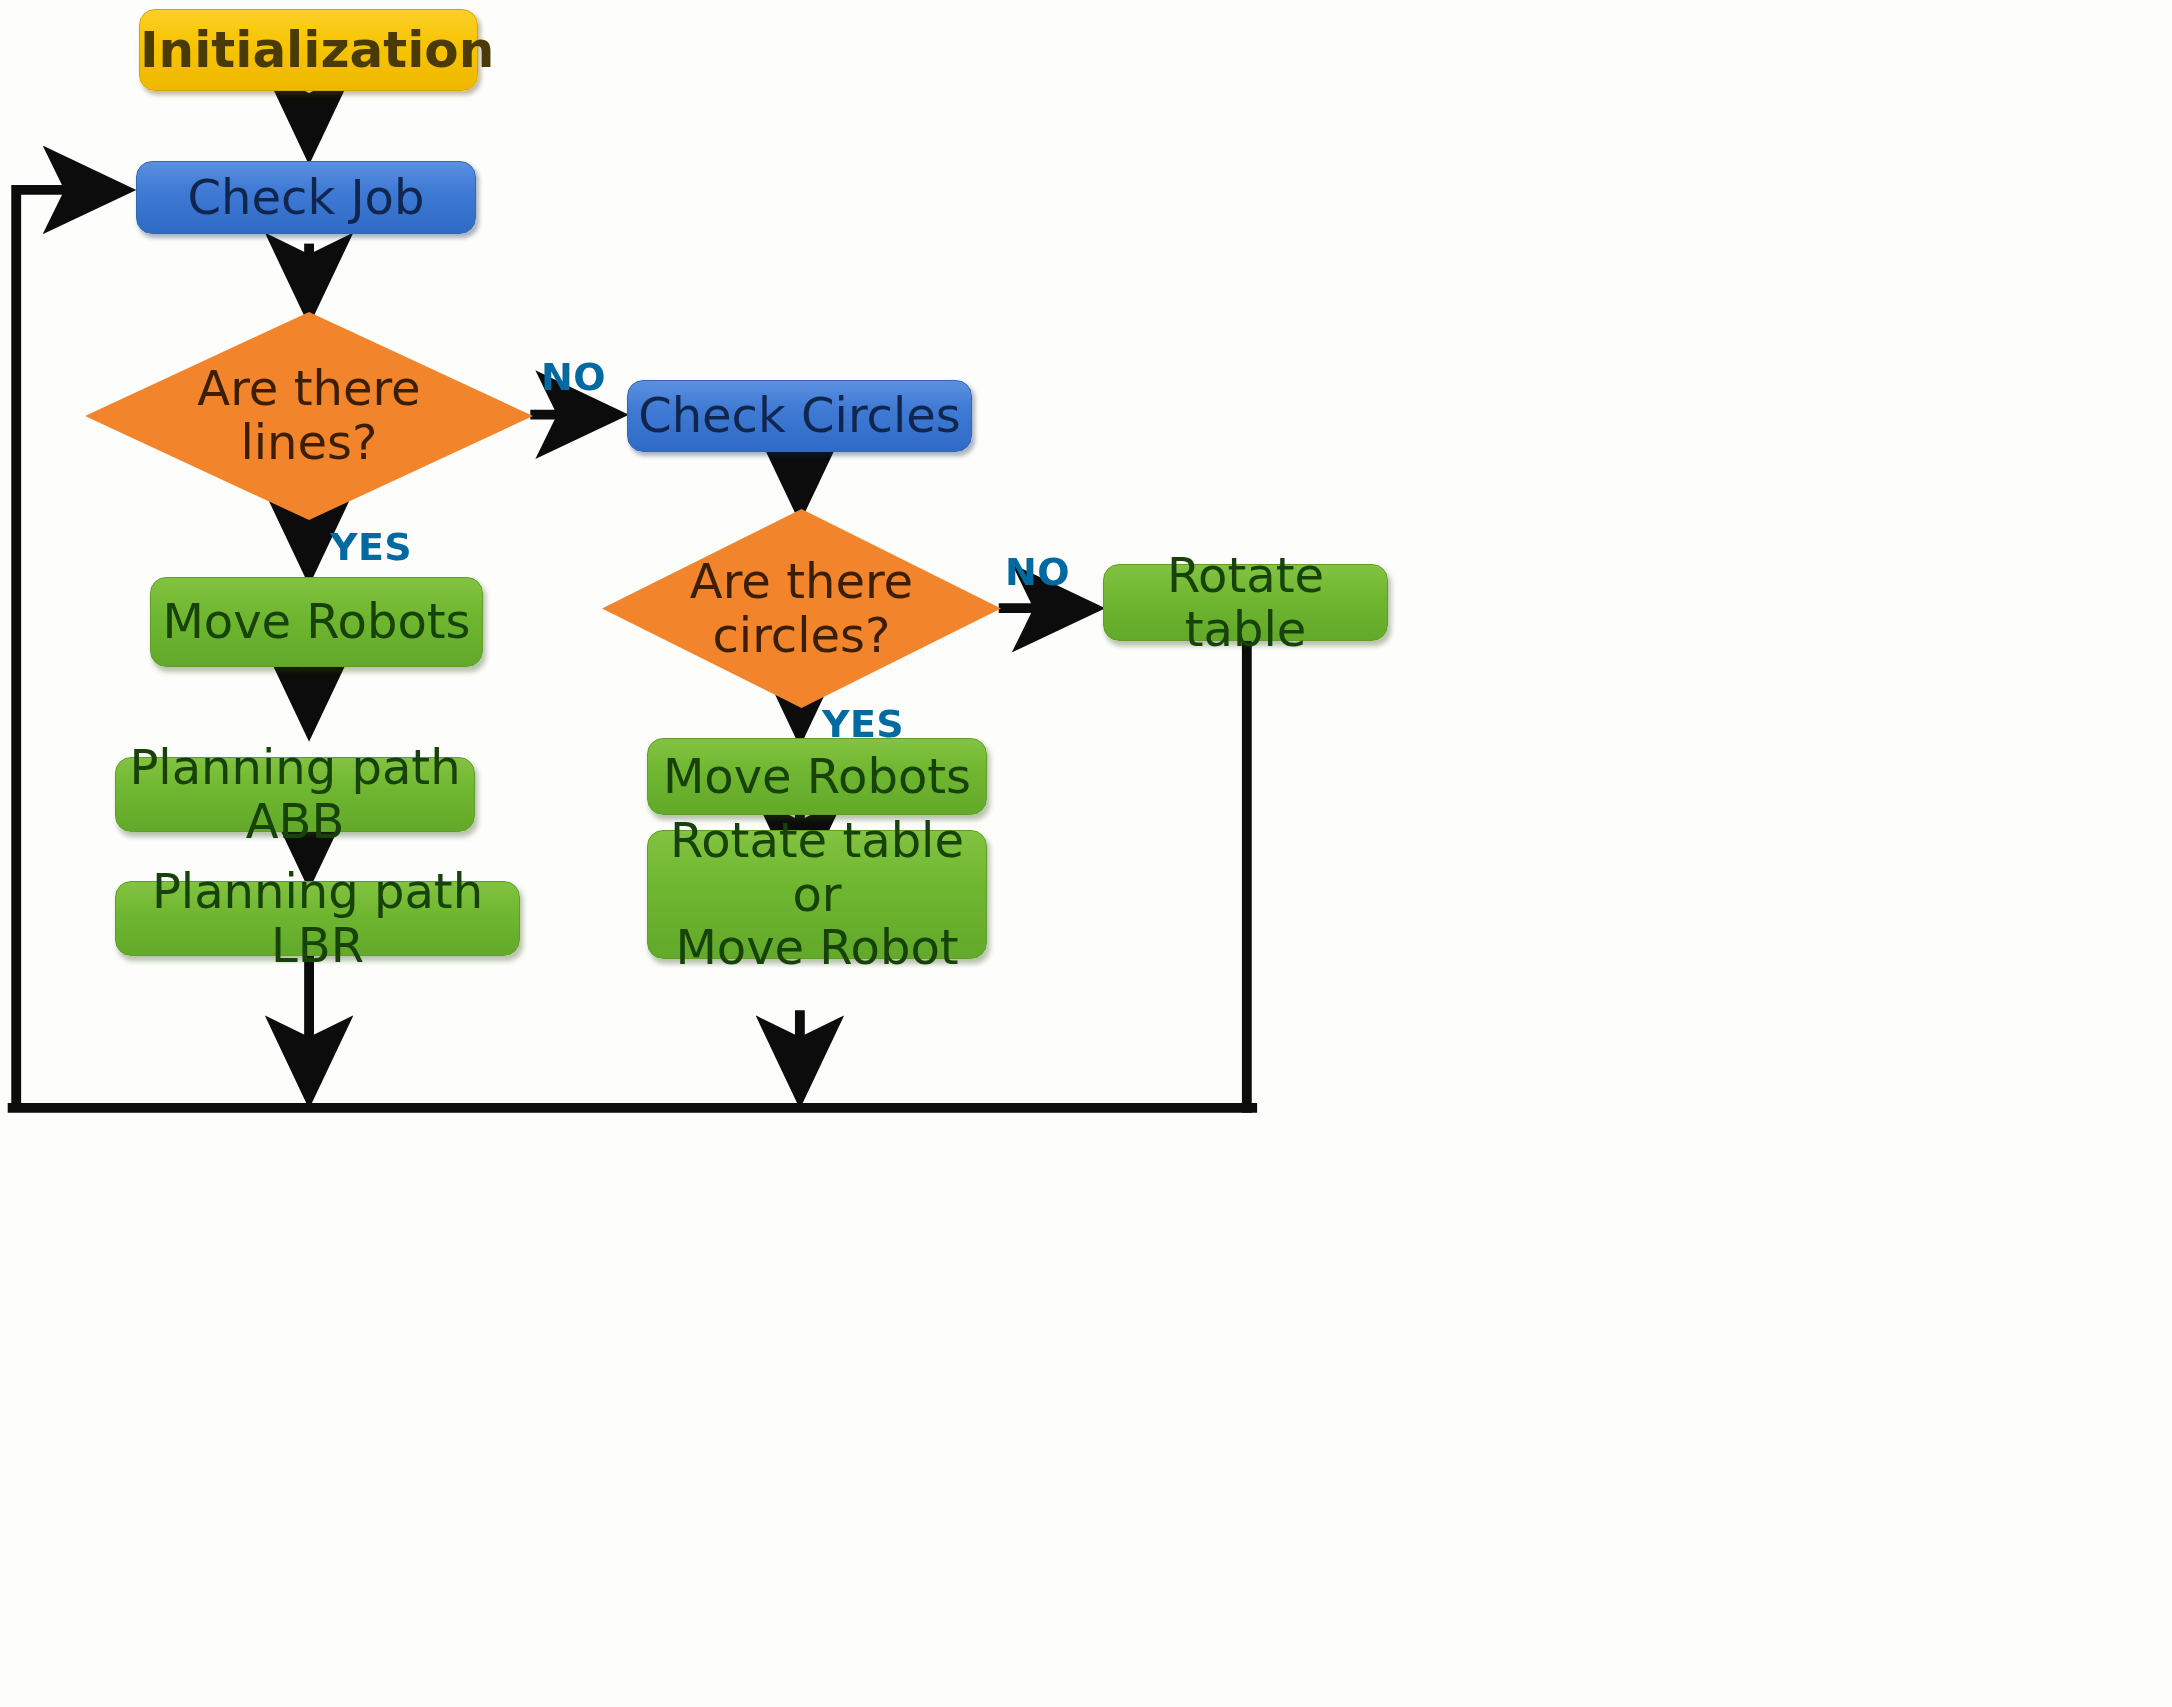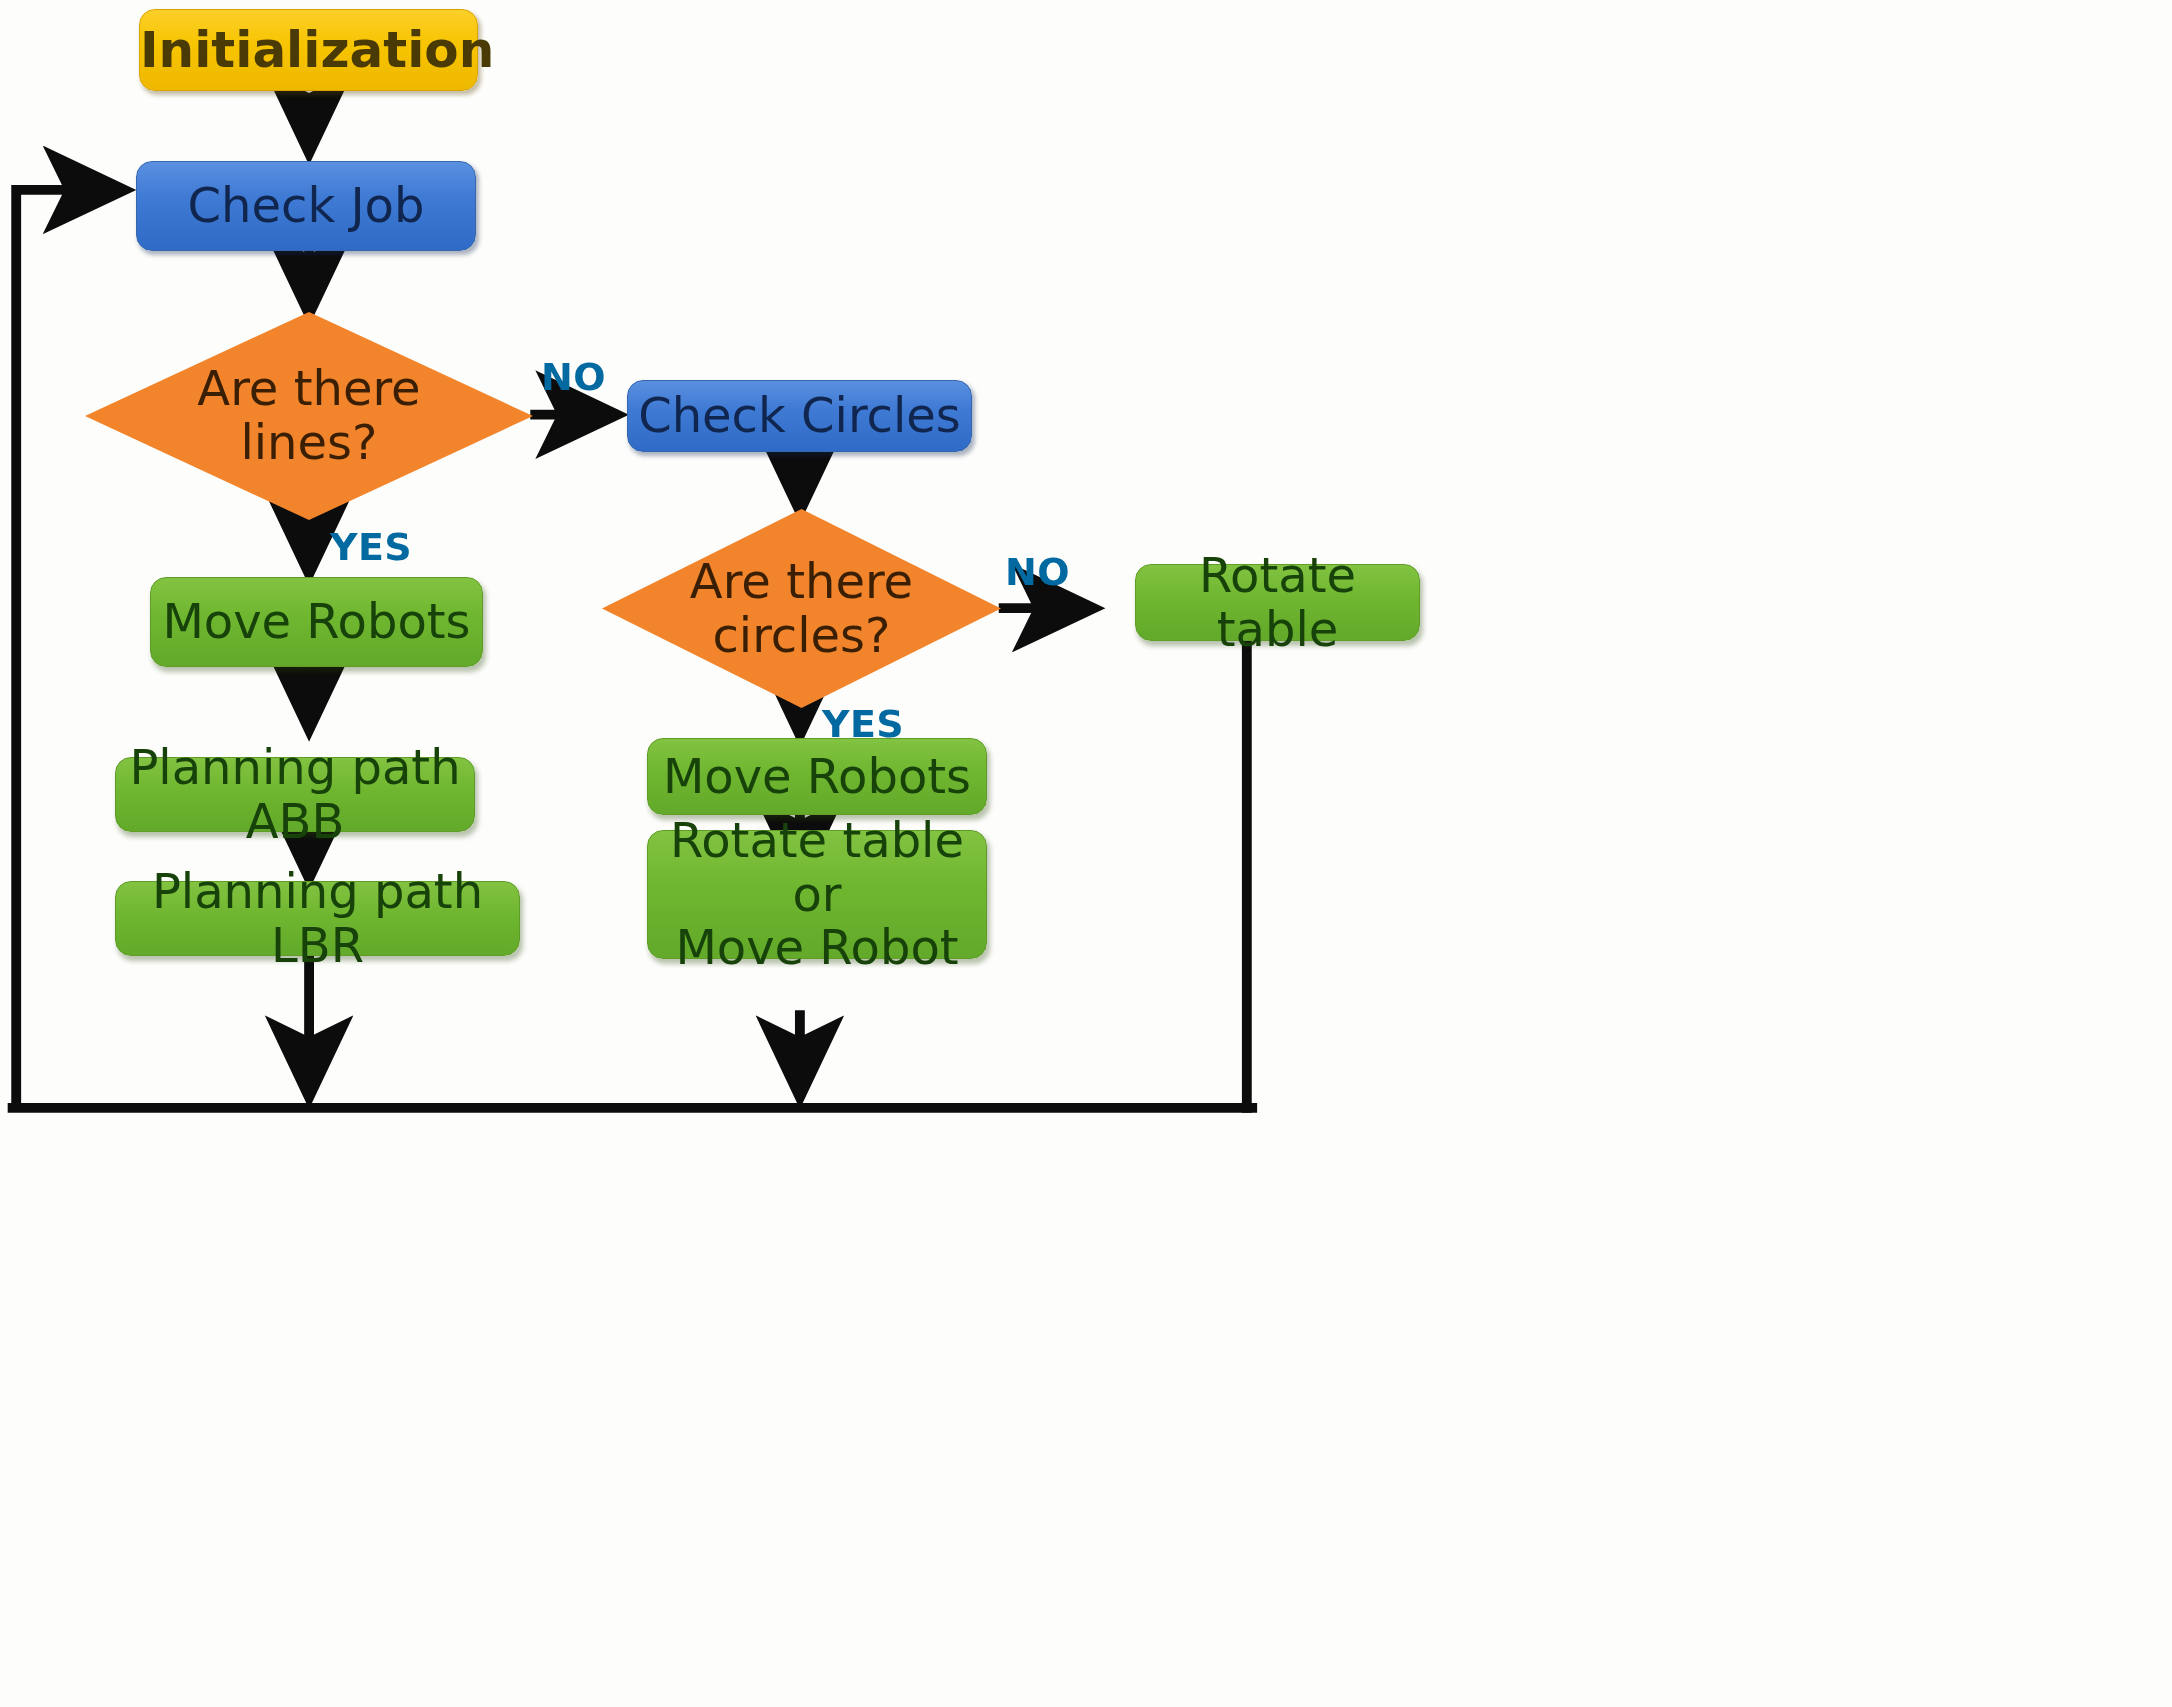--- a/index.html
+++ b/index.html
@@ -115,21 +115,21 @@
       <path d="M 14,1237 L 1398,1237"></path>
 
       <path d="M 1392,714 L 1392,1237"></path>
     </g>
   </svg>
 
   <div class="node n-yellow" style="left:139px;top:9px;width:339px;height:82px;">
     <span class="lbl">Initialization</span>
   </div>
 
-  <div class="node n-blue" style="left:136px;top:161px;width:340px;height:90px;">
+  <div class="node n-blue" style="left:136px;top:161px;width:340px;height:73px;">
     <span class="lbl">Check Job</span>
   </div>
 
   <div class="node n-diamond" style="left:85px;top:312px;width:448px;height:208px;">
     <span class="lbl">
       <span>Are there</span><br>
       <span>lines?</span>
     </span>
   </div>
 
@@ -141,21 +141,21 @@
     <span class="lbl">Move Robots</span>
   </div>
 
   <div class="node n-diamond" style="left:602px;top:509px;width:399px;height:199px;">
     <span class="lbl">
       <span>Are there</span><br>
       <span>circles?</span>
     </span>
   </div>
 
-  <div class="node n-green" style="left:1103px;top:564px;width:285px;height:77px;margin-left:32px;">
+  <div class="node n-green" style="left:1103px;top:564px;width:285px;height:77px;">
     <span class="lbl">Rotate table</span>
   </div>
 
   <div class="node n-green" style="left:115px;top:733px;width:360px;height:75px;margin-top:24px;">
     <span class="lbl">Planning path ABB</span>
   </div>
 
   <div class="node n-green" style="left:647px;top:738px;width:340px;height:77px;">
     <span class="lbl">Move Robots</span>
   </div>

